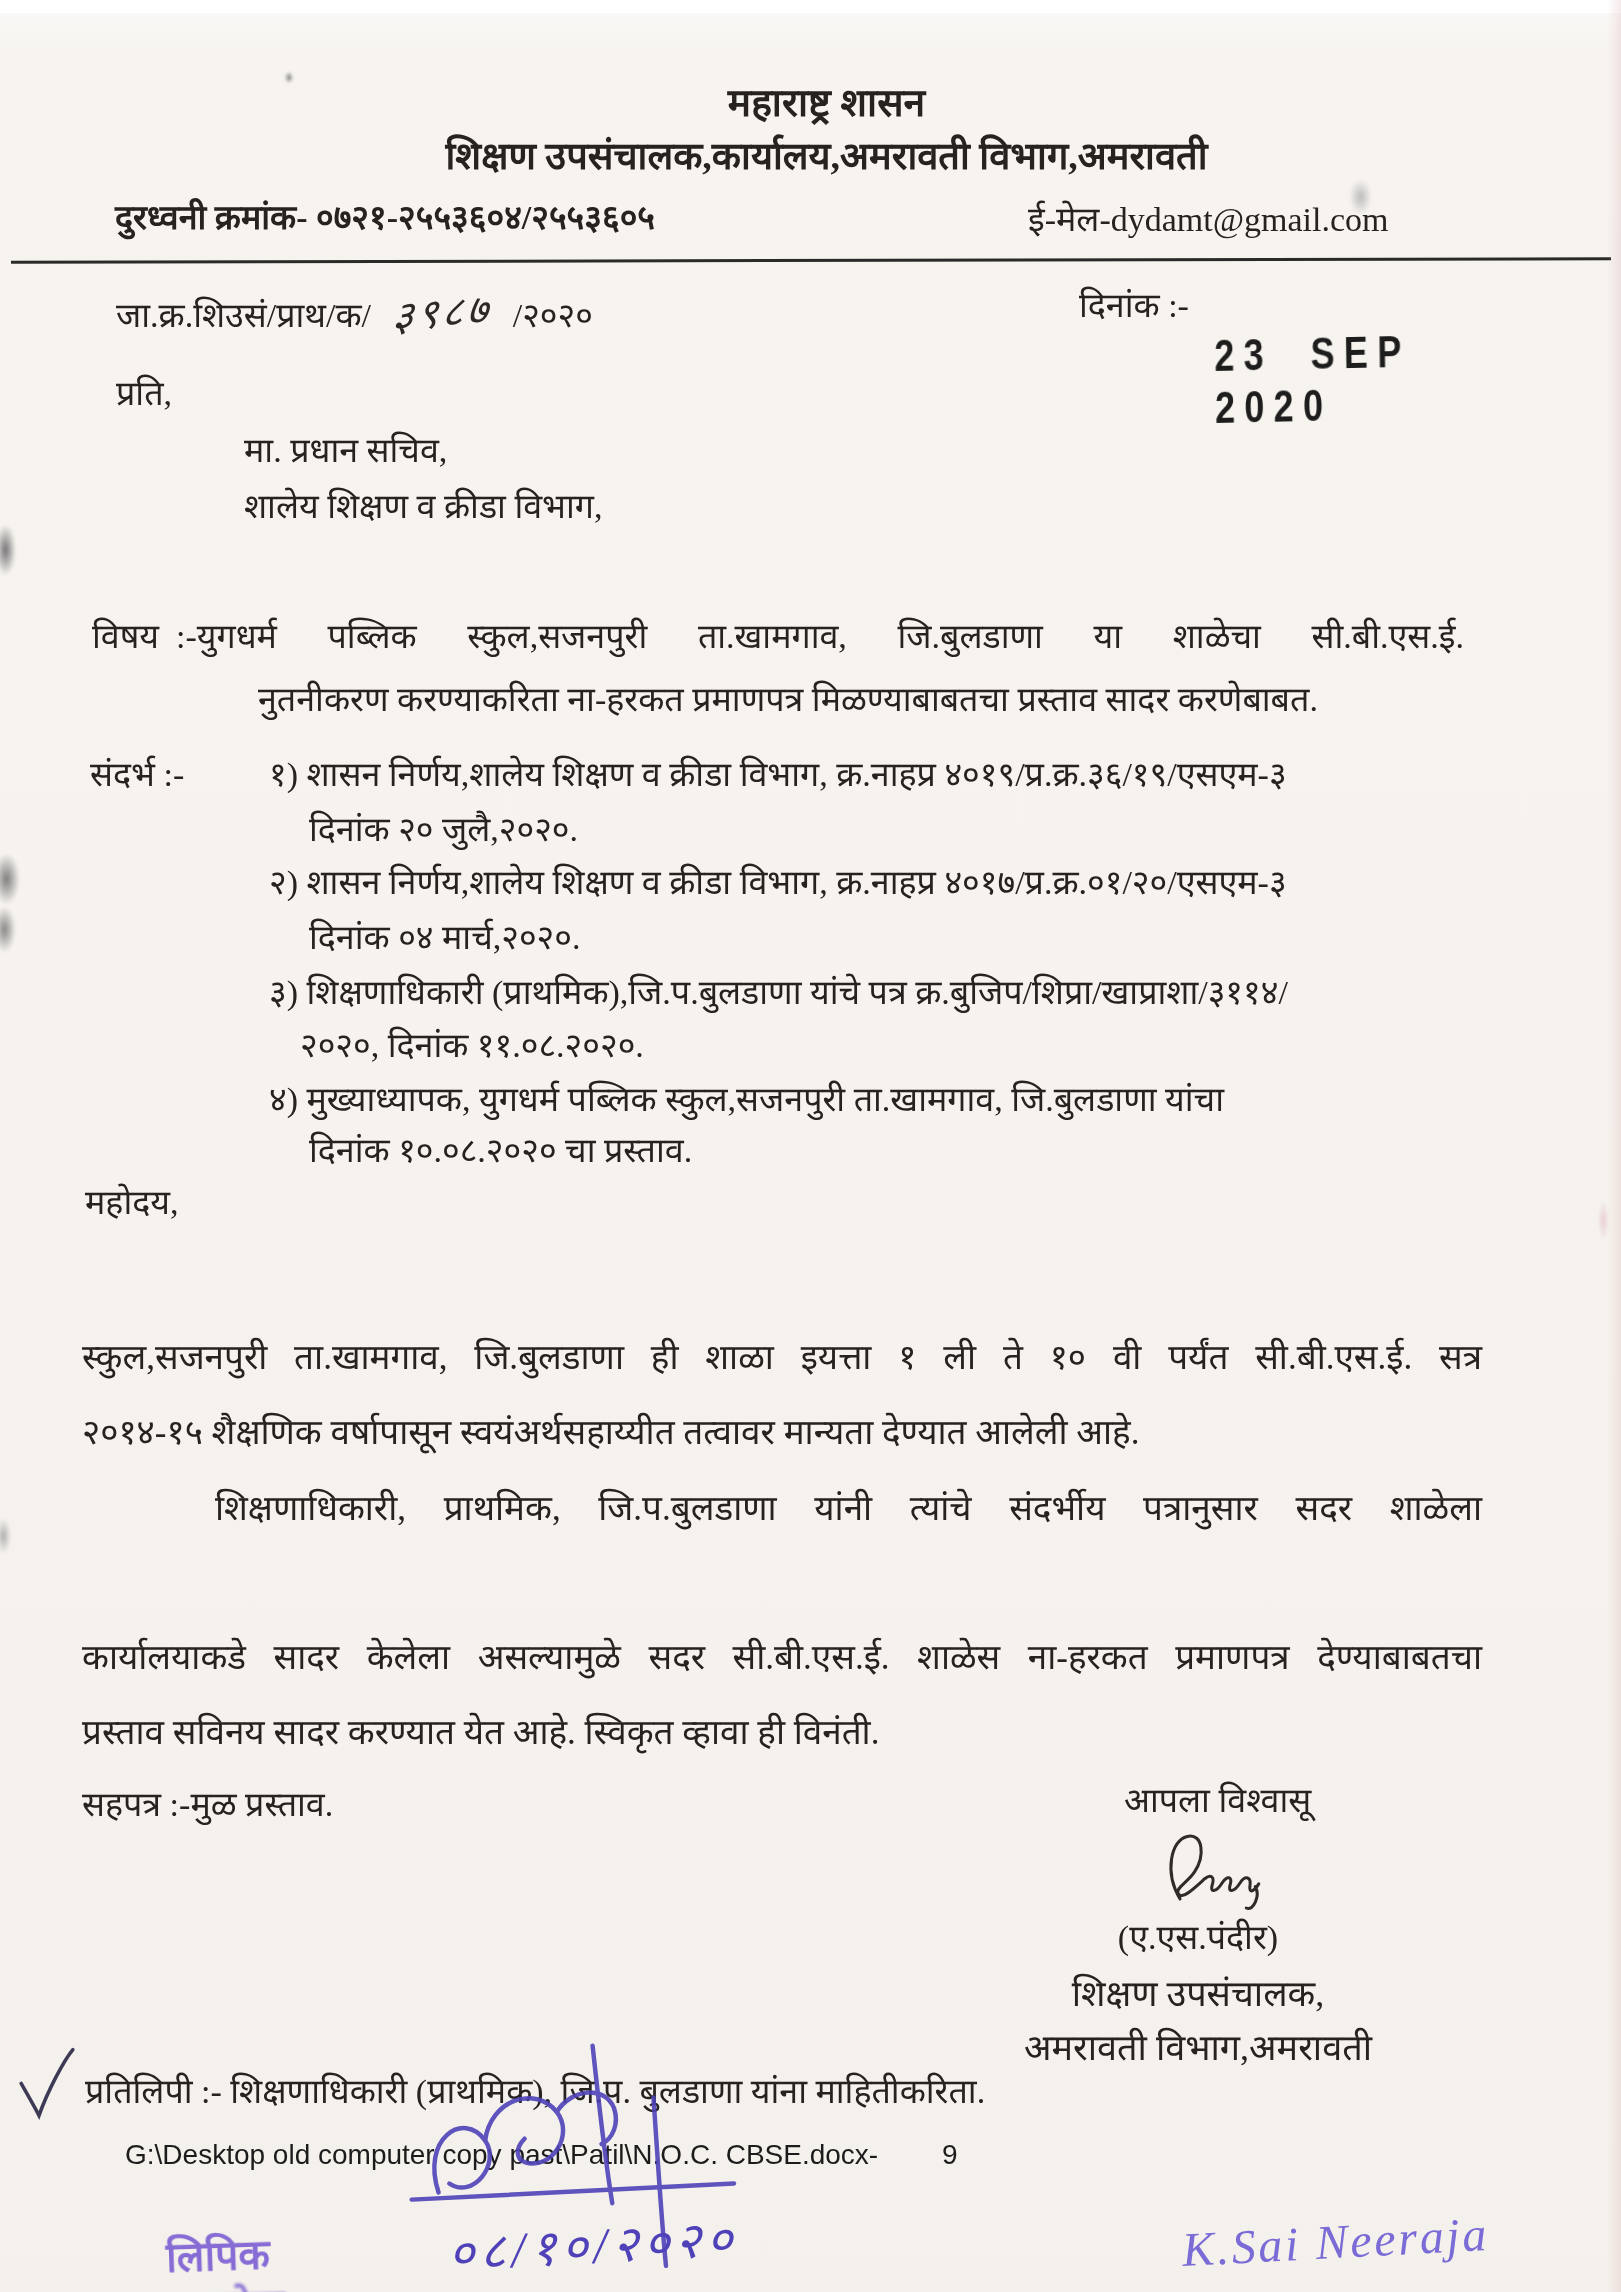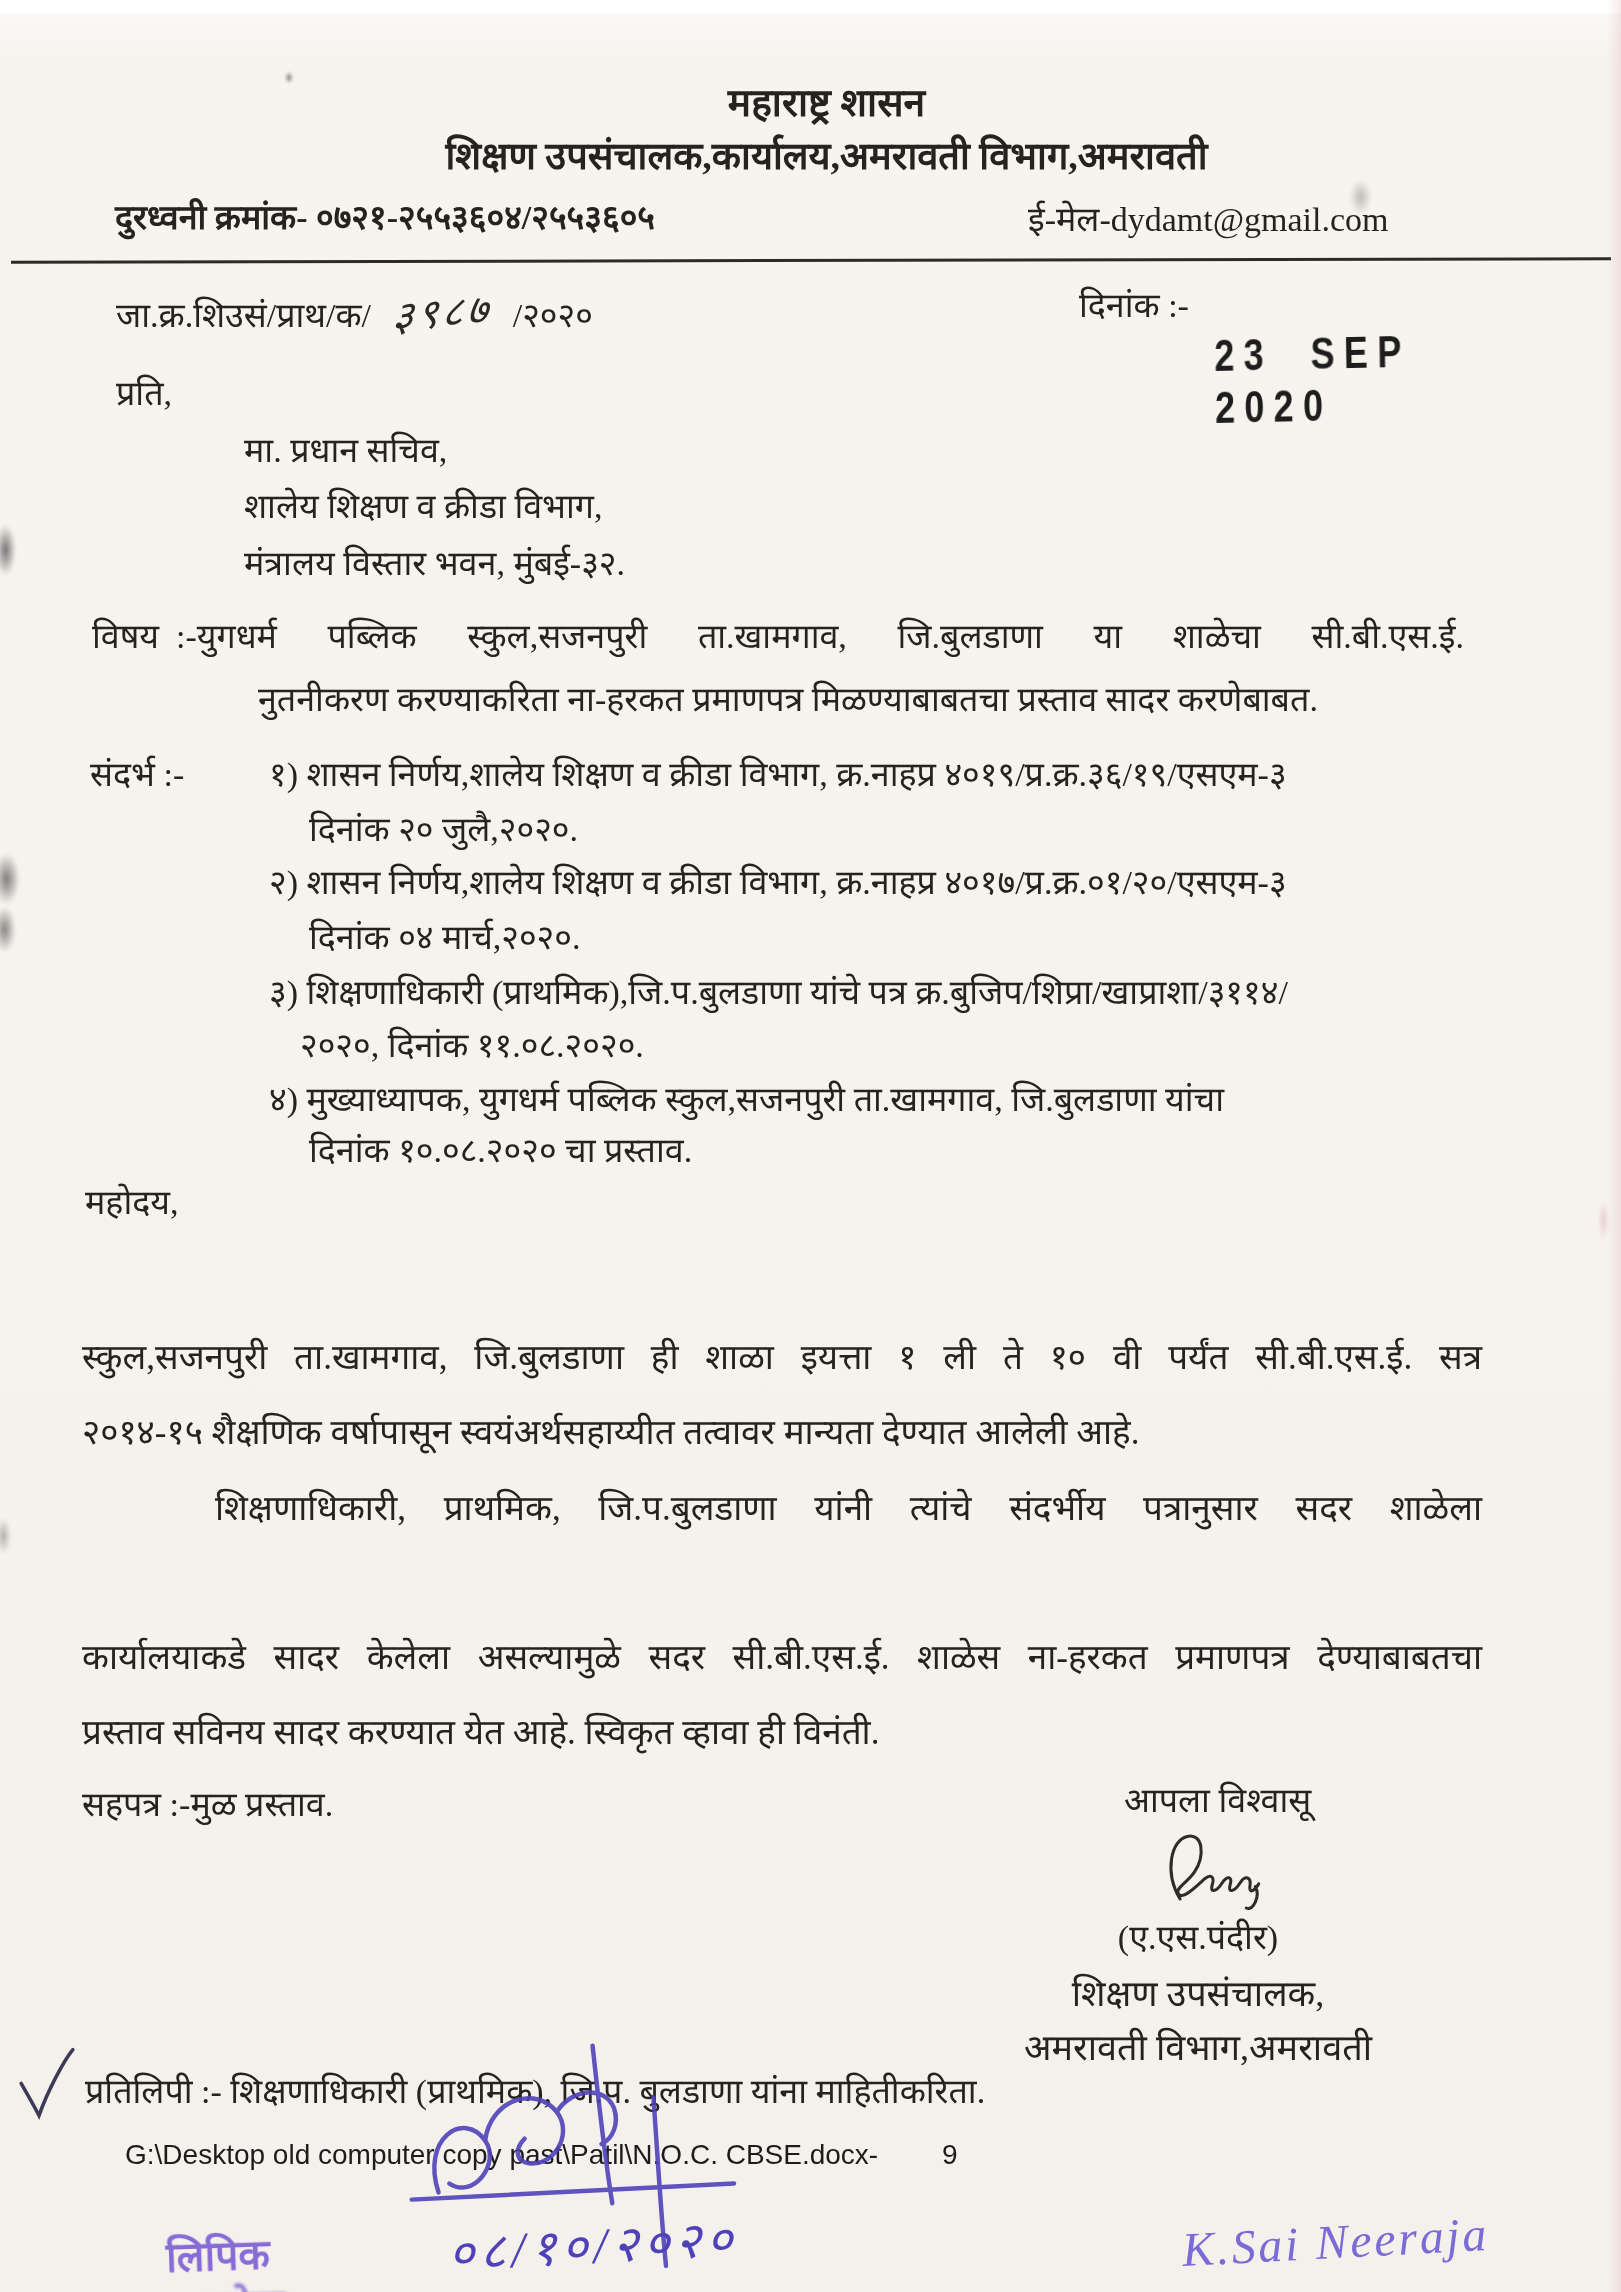--- a/index.html
+++ b/index.html
@@ -61,21 +61,20 @@
     <span>जा.क्र.शिउसं/प्राथ/क/</span>
     <span class="hand-num" style="margin:0 12.5px;">३९८७</span>
     <span>/२०२०</span>
   </div>
   <div class="abs dev" style="left:1079px;top:285px;font-size:34px;">दिनांक :-</div>
   <div class="abs stamp-date" style="left:1214px;top:330px;font-size:45px;">23 SEP 2020</div>
 
   <div class="abs dev" style="left:116px;top:373px;font-size:34px;">प्रति,</div>
   <div class="abs dev" style="left:244px;top:430px;font-size:34px;">मा. प्रधान सचिव,</div>
   <div class="abs dev" style="left:244px;top:486px;font-size:34px;">शालेय शिक्षण व क्रीडा विभाग,</div>
-  <div class="abs dev" style="left:244px;top:543px;font-size:34px;">मंत्रालय विस्तार भवन, मुंबई-३२.</div>
 
   <div class="abs dev" style="left:92px;top:616px;font-size:34px;">विषय</div>
   <div class="abs dev" style="left:258px;top:679px;font-size:34px;">नुतनीकरण करण्याकरिता ना-हरकत प्रमाणपत्र मिळण्याबाबतचा प्रस्ताव सादर करणेबाबत.</div>
   <div class="abs dev just" style="left:176px;top:616px;width:1288px;font-size:34px;">:-युगधर्म पब्लिक स्कुल,सजनपुरी ता.खामगाव, जि.बुलडाणा या शाळेचा सी.बी.एस.ई.</div>
 
   <div class="abs dev" style="left:90px;top:754px;font-size:34px;">संदर्भ :-</div>
   <div class="abs dev" style="left:269px;top:754px;font-size:34px;">१) शासन निर्णय,शालेय शिक्षण व क्रीडा विभाग, क्र.नाहप्र ४०१९/प्र.क्र.३६/१९/एसएम-३</div>
   <div class="abs dev" style="left:309px;top:809px;font-size:34px;">दिनांक २० जुलै,२०२०.</div>
   <div class="abs dev" style="left:269px;top:862px;font-size:34px;">२) शासन निर्णय,शालेय शिक्षण व क्रीडा विभाग, क्र.नाहप्र ४०१७/प्र.क्र.०१/२०/एसएम-३</div>
   <div class="abs dev" style="left:309px;top:917px;font-size:34px;">दिनांक ०४ मार्च,२०२०.</div>

